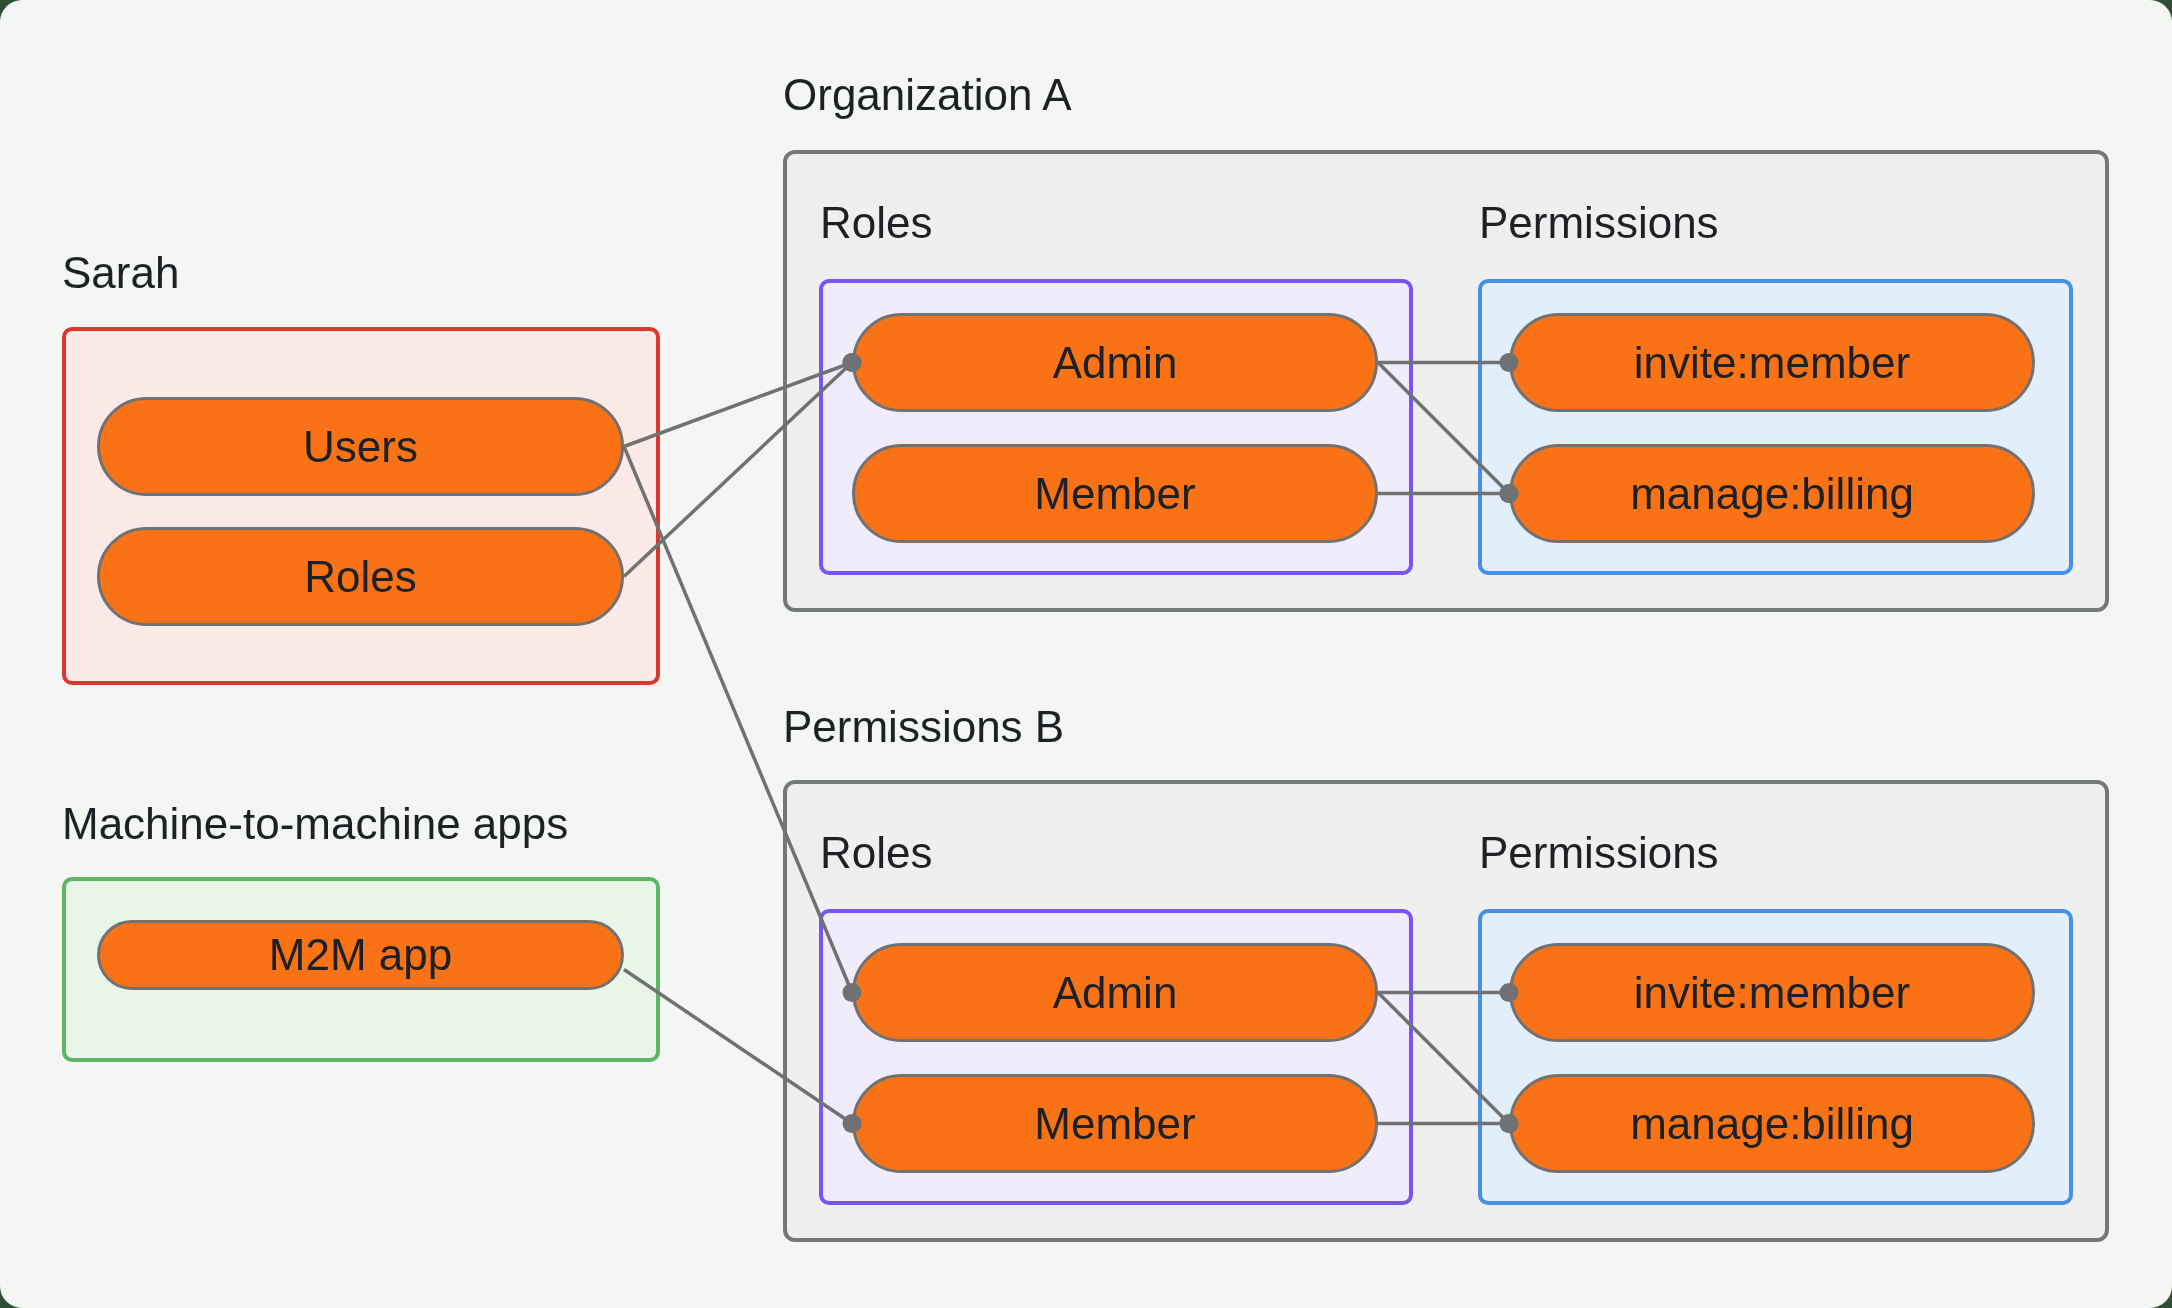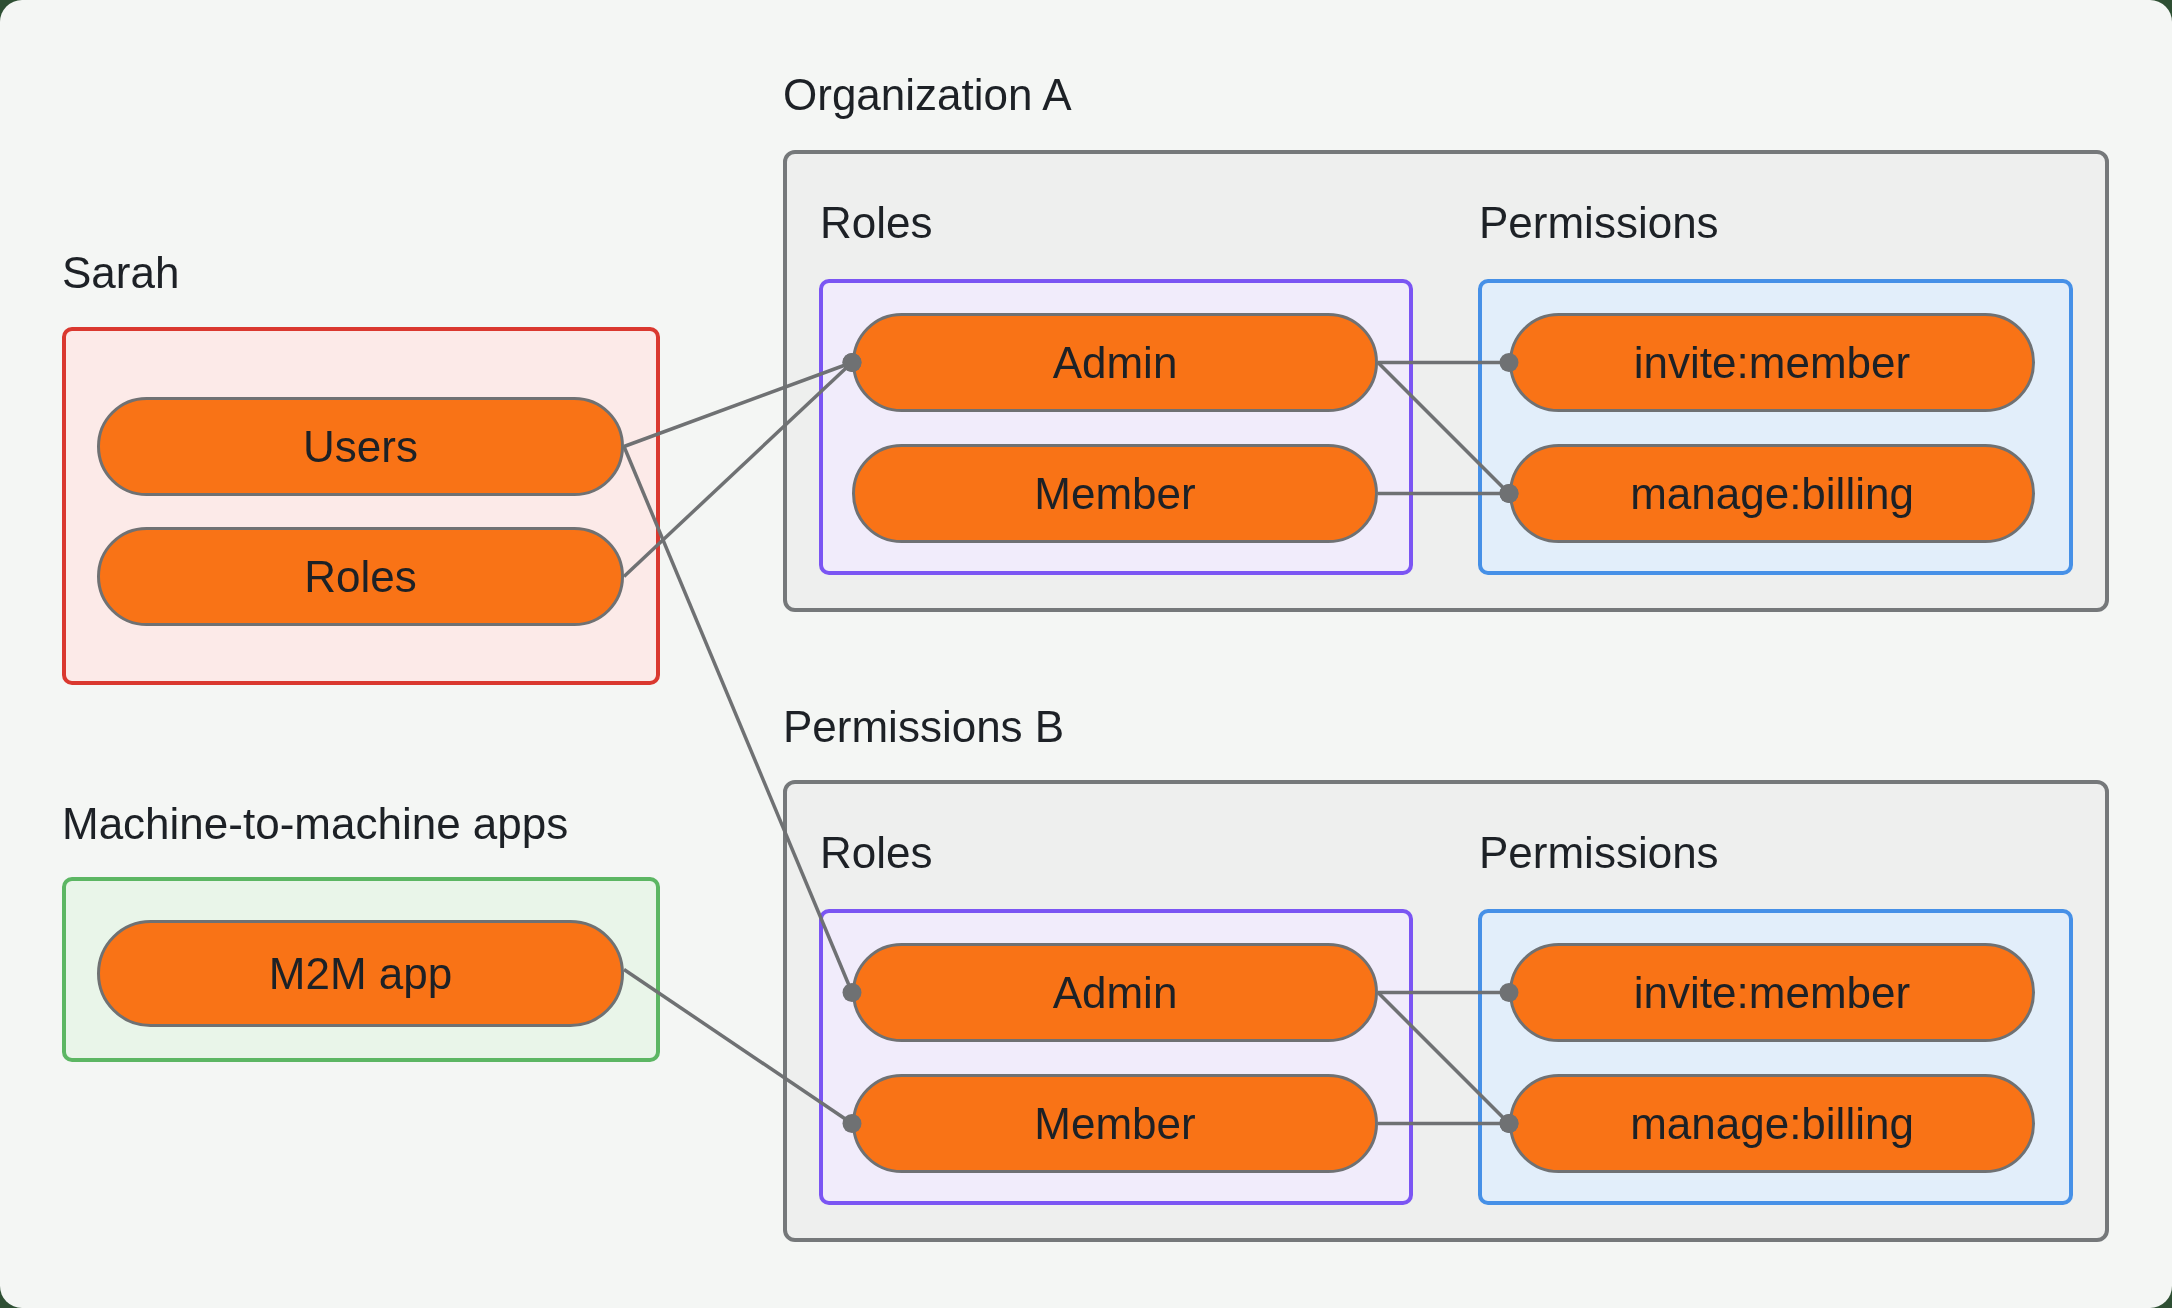--- a/index.html
+++ b/index.html
@@ -56,21 +56,21 @@
   </div>
 
   <div class="abs pill" style="left:97px;top:527px;width:527px;height:99px;">
     <span>Roles</span>
   </div>
 
   <div class="abs group-label" style="left:62px;top:791px;">Machine-to-machine apps</div>
 
   <div class="abs frame m2m-frame" style="left:62px;top:877px;width:598px;height:185px;"></div>
 
-  <div class="abs pill" style="left:97px;top:920px;width:527px;height:107px;">
+  <div class="abs pill" style="left:97px;top:920px;width:527px;height:70px;">
     <span>M2M app</span>
   </div>
 
   <div class="abs group-label" style="left:783px;top:62px;">Organization A</div>
 
   <div class="abs org-frame" style="left:783px;top:150px;width:1326px;height:462px;"></div>
 
   <div class="abs group-label" style="left:820px;top:190px;">Roles</div>
 
   <div class="abs group-label" style="left:1479px;top:190px;">Permissions</div>

